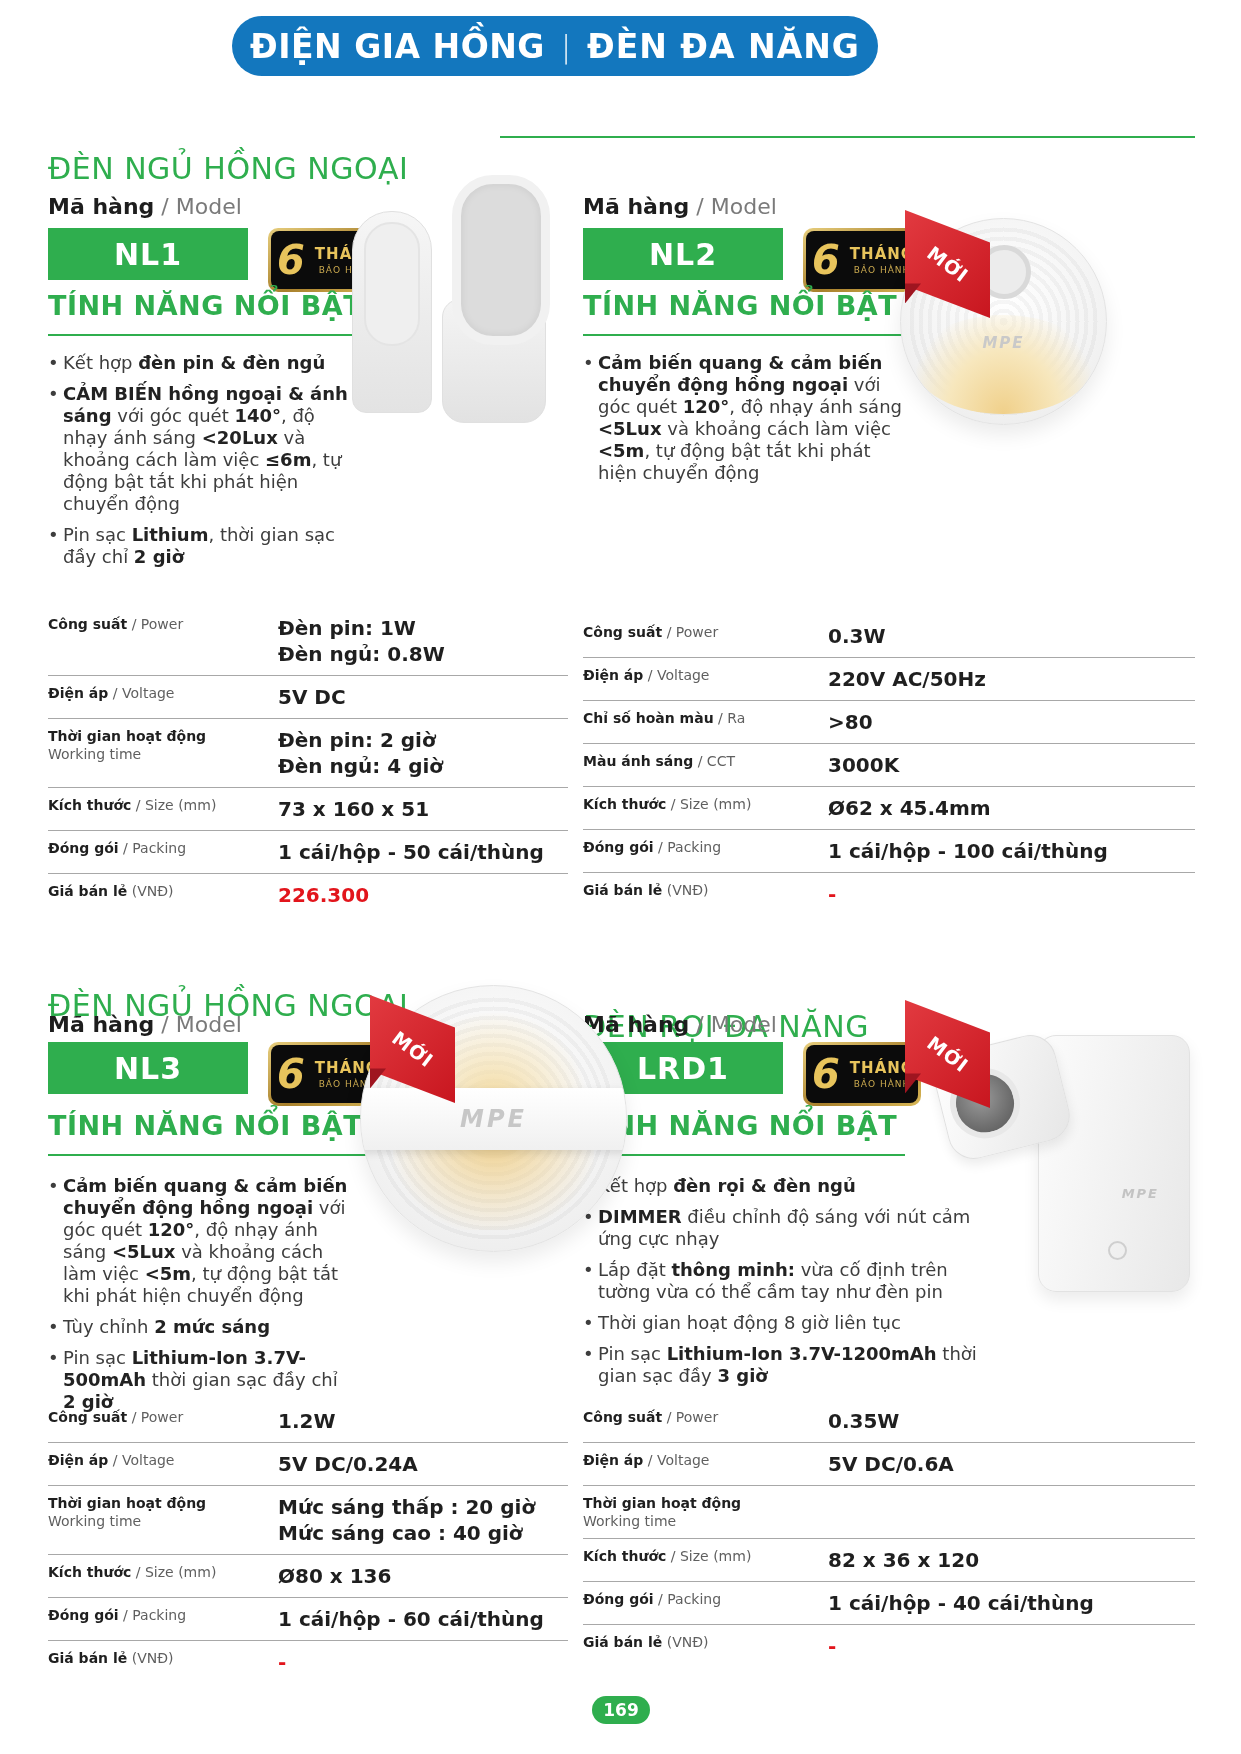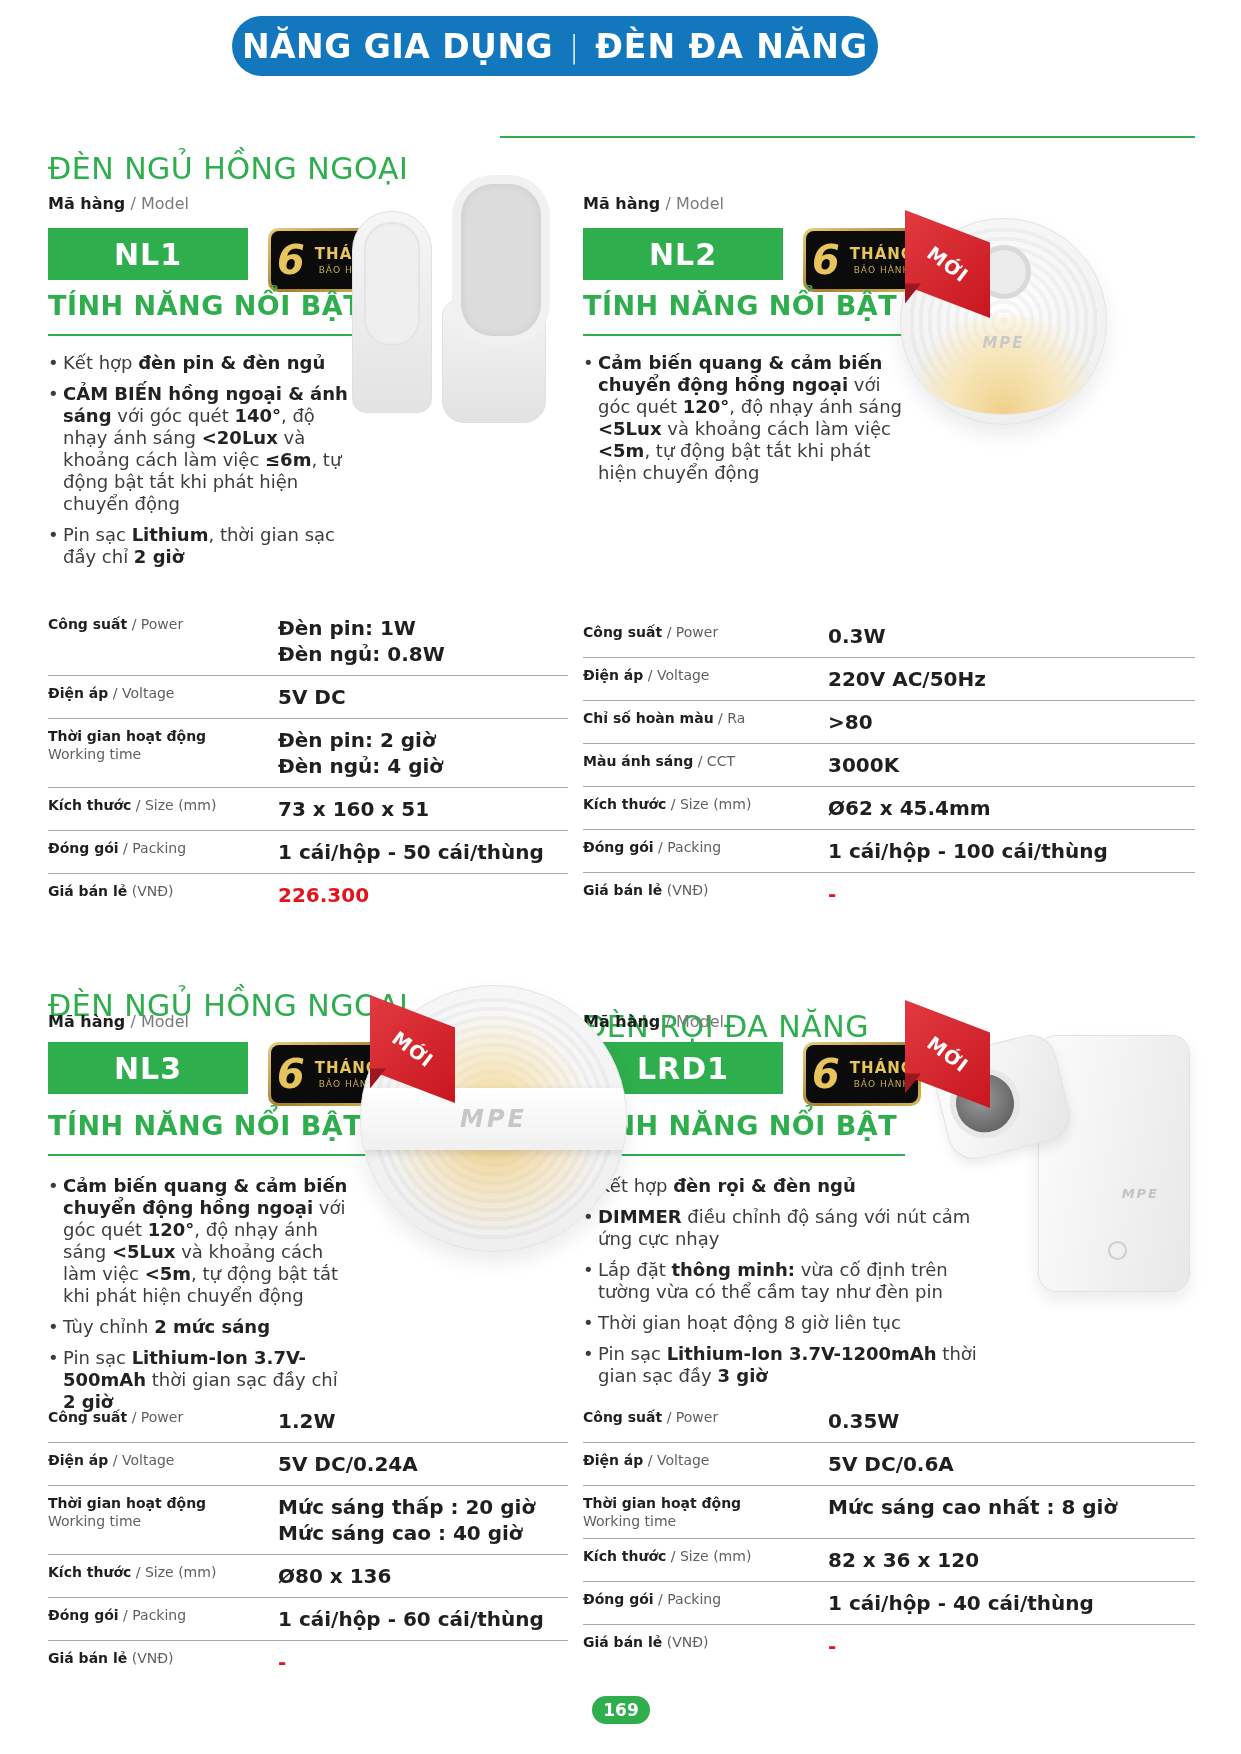--- a/index.html
+++ b/index.html
@@ -15,21 +15,21 @@
   .banner-right{font-size:33px;font-weight:700;color:#fff;letter-spacing:1px;}
 
   
   .sec-title{font-size:30px;color:#2fae4e;letter-spacing:.5px;white-space:nowrap;margin-top:45px;}
   .sec-top{left:48px;top:106px;}
   .sec-line{left:500px;top:136px;width:695px;height:2px;background:#2fae4e;}
   .sec-bl{left:48px;top:943px;}
   .sec-br{left:583px;top:964px;}
 
   
-  .model-label{font-size:16px;color:#7a7a7a;white-space:nowrap;}
+  .model-label{font-size:22px;color:#7a7a7a;white-space:nowrap;}
   .model-label b{color:#1d1d1d;}
   .model-box{width:200px;height:52px;background:#2fae4e;color:#fff;font-size:30px;
              font-weight:700;display:flex;align-items:center;justify-content:center;letter-spacing:1px;}
   .b1-model-label{left:48px;top:194px;}   .b1-model-box{left:48px;top:228px;}
   .b2-model-label{left:583px;top:194px;}  .b2-model-box{left:583px;top:228px;}
   .b3-model-label{left:48px;top:1012px;}  .b3-model-box{left:48px;top:1042px;}
   .b4-model-label{left:583px;top:1012px;} .b4-model-box{left:583px;top:1042px;}
 
   .badge{width:112px;height:58px;border-radius:10px;padding:3px;display:flex;
          background:linear-gradient(150deg,#e8cf7e 0%,#a8802c 55%,#d9b857 100%);}
@@ -137,21 +137,21 @@
   .lrd1-power{position:absolute;right:62px;top:205px;width:15px;height:15px;border:2px solid #cfcfcf;border-radius:50%;}
 
   
   .page-pill{left:592px;top:1696px;width:58px;height:28px;border-radius:14px;background:#2fae4e;
              display:flex;align-items:center;justify-content:center;color:#fff;font-size:17px;font-weight:700;}
 </style>
 </head>
 <body>
 
 <div class="abs banner">
-  <span class="banner-left">NĂNG GIA DỤNG</span>
+  <span class="banner-left">ĐIỆN GIA HỒNG</span>
   <span class="banner-sep">|</span>
   <span class="banner-right">ĐÈN ĐA NĂNG</span>
 </div>
 
 <div class="abs sec-title sec-top">ĐÈN NGỦ HỒNG NGOẠI</div>
 <div class="abs sec-line"></div>
 
 <div class="abs model-label b1-model-label"><b>Mã hàng</b><span> / Model</span></div>
 <div class="abs model-box b1-model-box">NL1</div>
 <div class="abs badge b1-badge">
@@ -358,21 +358,20 @@
       <div class="spec-label"><b>Công suất</b><span> / Power</span></div>
       <div class="spec-value">0.35W</div>
     </div>
   <div class="spec-row">
       <div class="spec-label"><b>Điện áp</b><span> / Voltage</span></div>
       <div class="spec-value">5V DC/0.6A</div>
     </div>
   <div class="spec-row">
       <div class="spec-label"><b>Thời gian hoạt động</b><span>
 Working time</span></div>
-      <div class="spec-value">Mức sáng cao nhất : 8 giờ</div>
     </div>
   <div class="spec-row">
       <div class="spec-label"><b>Kích thước</b><span> / Size (mm)</span></div>
       <div class="spec-value">82 x 36 x 120</div>
     </div>
   <div class="spec-row">
       <div class="spec-label"><b>Đóng gói</b><span> / Packing</span></div>
       <div class="spec-value">1 cái/hộp - 40 cái/thùng</div>
     </div>
   <div class="spec-row">

